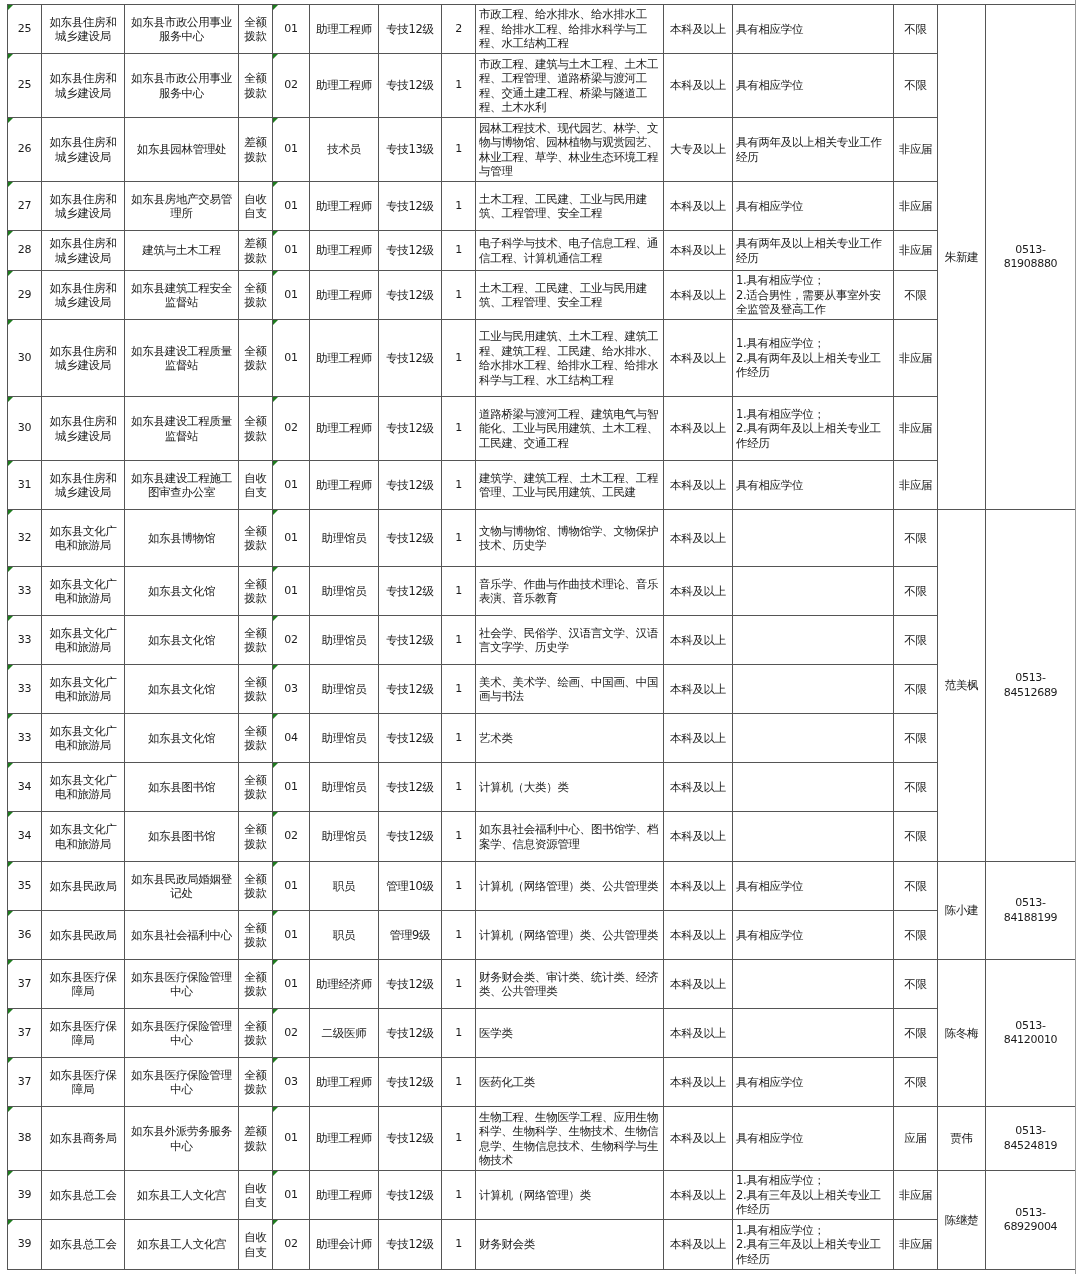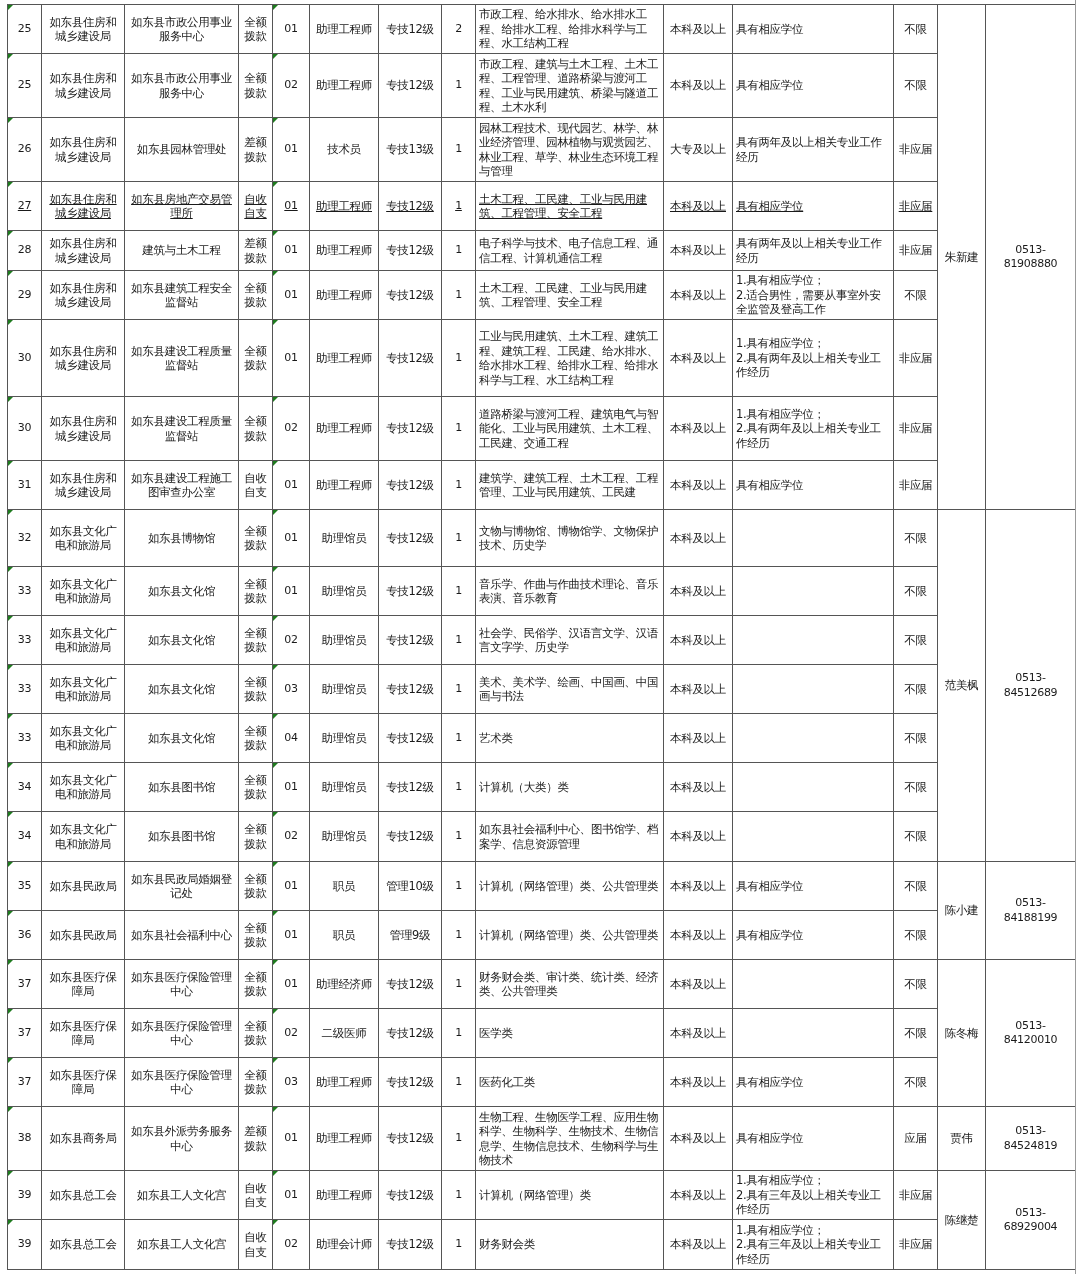--- a/index.html
+++ b/index.html
@@ -58,40 +58,40 @@
       </tr>
       <tr style="height: 64px;">
         <td class="num marker">25</td>
         <td class="">如东县住房和城乡建设局</td>
         <td class="">如东县市政公用事业服务中心</td>
         <td class="">全额拨款</td>
         <td class="num marker">02</td>
         <td class="">助理工程师</td>
         <td class="">专技12级</td>
         <td class="num">1</td>
-        <td class="left">市政工程、建筑与土木工程、土木工程、工程管理、道路桥梁与渡河工程、工业与民用建筑、桥梁与隧道工程、土木水利</td>
+        <td class="left">市政工程、建筑与土木工程、土木工程、工程管理、道路桥梁与渡河工程、交通土建工程、桥梁与隧道工程、土木水利</td>
         <td class="">本科及以上</td>
         <td class="left" style="white-space: pre-line;">具有相应学位</td>
         <td class="">不限</td>
       </tr>
       <tr style="height: 64px;">
         <td class="num marker">26</td>
         <td class="">如东县住房和城乡建设局</td>
         <td class="">如东县园林管理处</td>
         <td class="">差额拨款</td>
         <td class="num marker">01</td>
         <td class="">技术员</td>
         <td class="">专技13级</td>
         <td class="num">1</td>
-        <td class="left">园林工程技术、现代园艺、林学、林业经济管理、园林植物与观赏园艺、林业工程、草学、林业生态环境工程与管理</td>
+        <td class="left">园林工程技术、现代园艺、林学、文物与博物馆、园林植物与观赏园艺、林业工程、草学、林业生态环境工程与管理</td>
         <td class="">大专及以上</td>
         <td class="left" style="white-space: pre-line;">具有两年及以上相关专业工作经历</td>
         <td class="">非应届</td>
       </tr>
-      <tr style="height: 49px; text-decoration: underline;">
+      <tr style="height: 49px;">
         <td class="num marker">27</td>
         <td class="">如东县住房和城乡建设局</td>
         <td class="">如东县房地产交易管理所</td>
         <td class="">自收自支</td>
         <td class="num marker">01</td>
         <td class="">助理工程师</td>
         <td class="">专技12级</td>
         <td class="num">1</td>
         <td class="left">土木工程、工民建、工业与民用建筑、工程管理、安全工程</td>
         <td class="">本科及以上</td>

